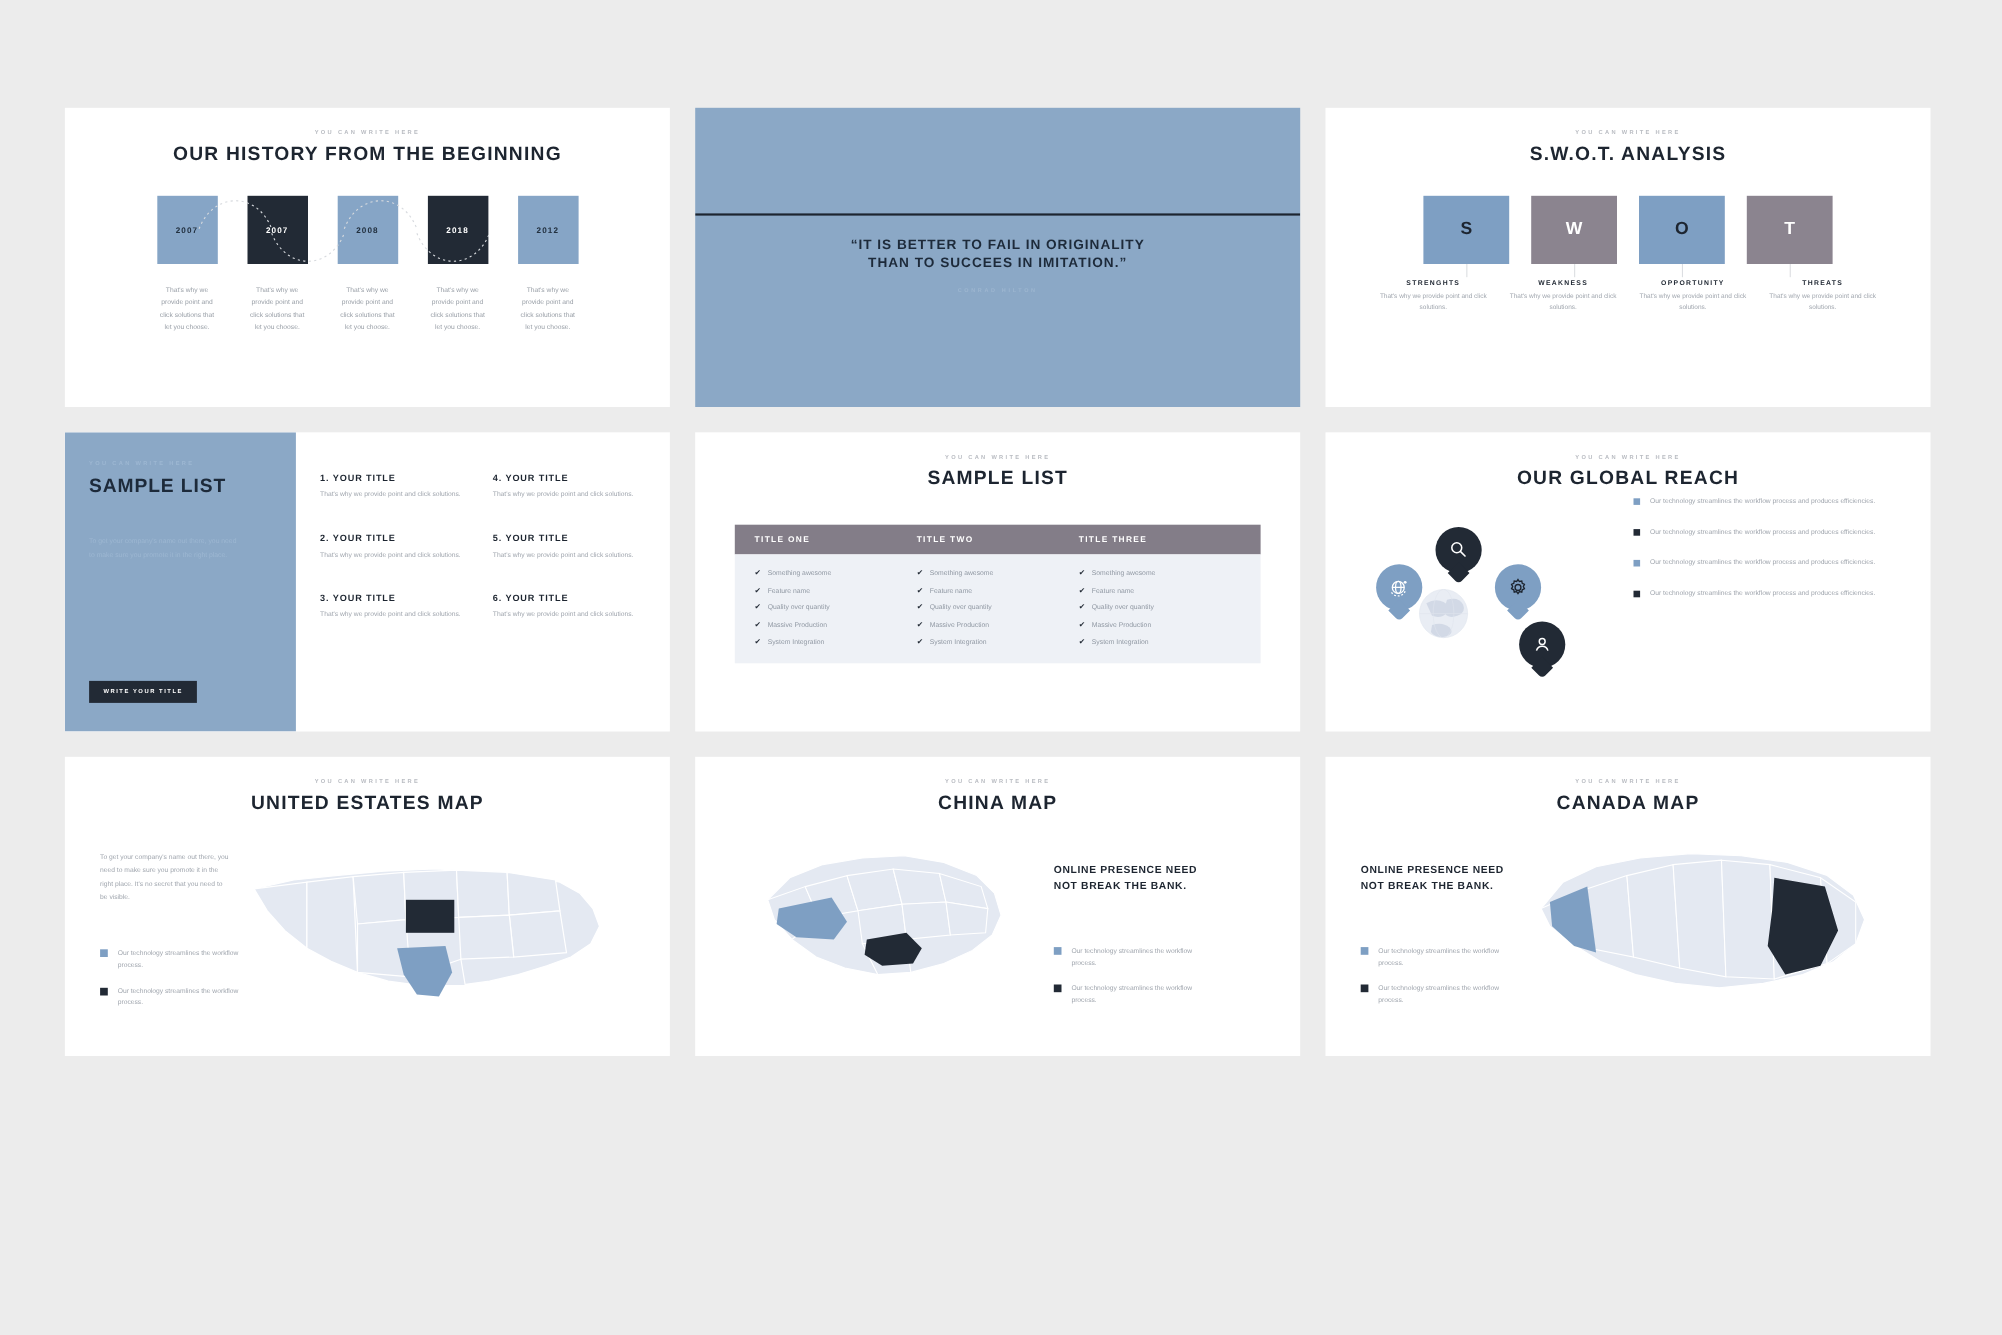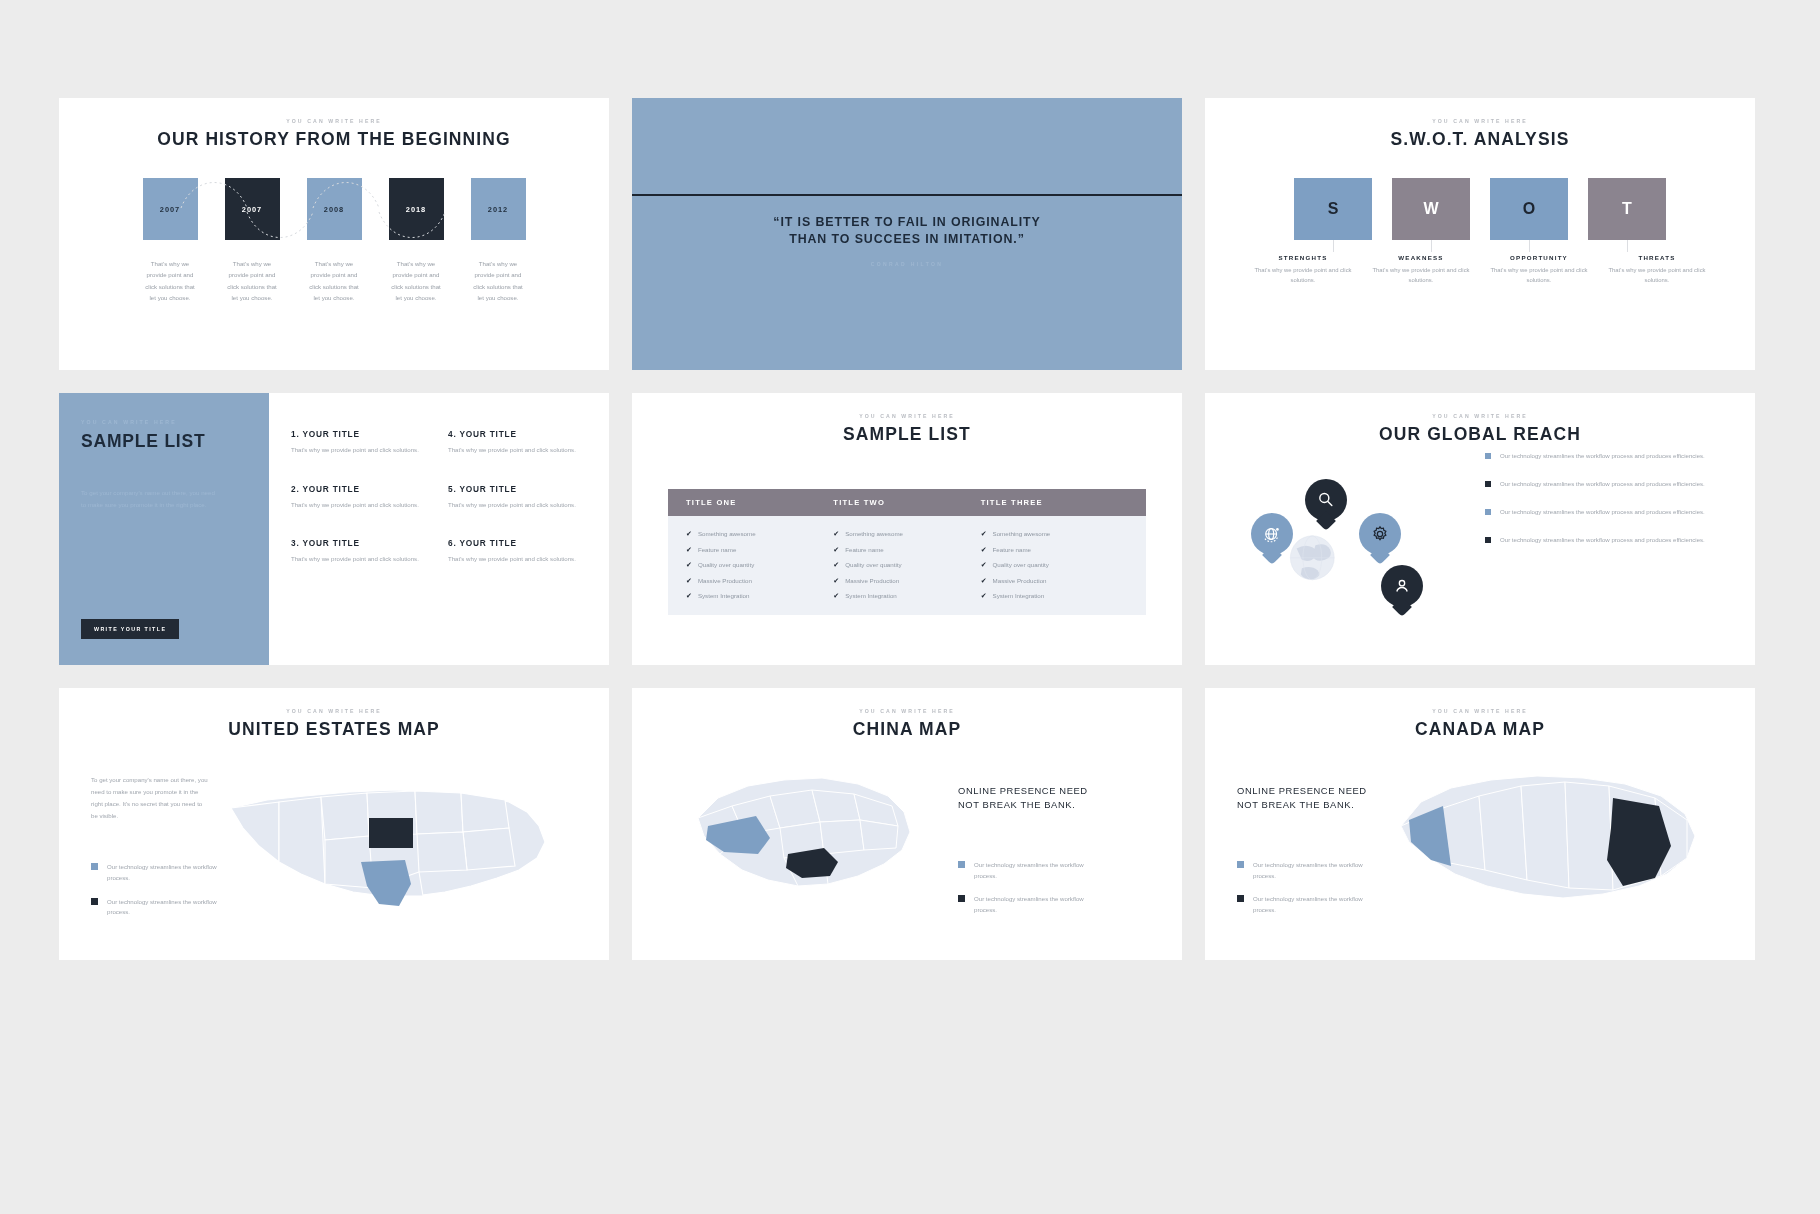--- a/index.html
+++ b/index.html
@@ -165,21 +165,21 @@
   }
   .sl-item-title {
     font-size: 8.3px; font-weight: 700; letter-spacing: 0.8px;
     color: #1d2530; text-transform: uppercase;
   }
   .sl-item-desc {
     font-size: 6.1px; line-height: 1.75; color: #a0a6ae; margin-top: 6px;
   }
 
   
-  .tbl { margin: 44px 36px 0 36px; }
+  .tbl { margin: 32px 36px 0 36px; }
   .tbl-head {
     display: grid; grid-template-columns: repeat(3, 1fr);
     background: #837d88; padding: 9px 18px;
   }
   .tbl-head div {
     font-size: 7.6px; font-weight: 700; letter-spacing: 1.2px;
     color: #ffffff; text-transform: uppercase;
   }
   .tbl-body {
     display: grid; grid-template-columns: repeat(3, 1fr);
@@ -223,21 +223,21 @@
   .map-para {
     font-size: 6.1px; line-height: 1.95; color: #a0a6ae;
   }
   .map-legend { display: flex; flex-direction: column; gap: 13px; }
   .ml-item { display: flex; gap: 9px; align-items: flex-start; }
   .ml-bullet { width: 7px; height: 7px; flex: none; margin-top: 1px; }
   .ml-bullet.blue { background: #7e9fc3; }
   .ml-bullet.dark { background: #222a35; }
   .ml-text { font-size: 6.1px; line-height: 1.75; color: #a0a6ae; }
   .map-headline {
-    font-size: 9.4px; font-weight: 400; letter-spacing: 0.6px;
+    font-size: 9.4px; font-weight: 700; letter-spacing: 0.6px;
     color: #1d2530; line-height: 1.5; text-transform: uppercase;
   }
 </style>
 </head>
 <body>
 
 <div class="deck">
   <div class="grid">
 
     <div class="slide">

